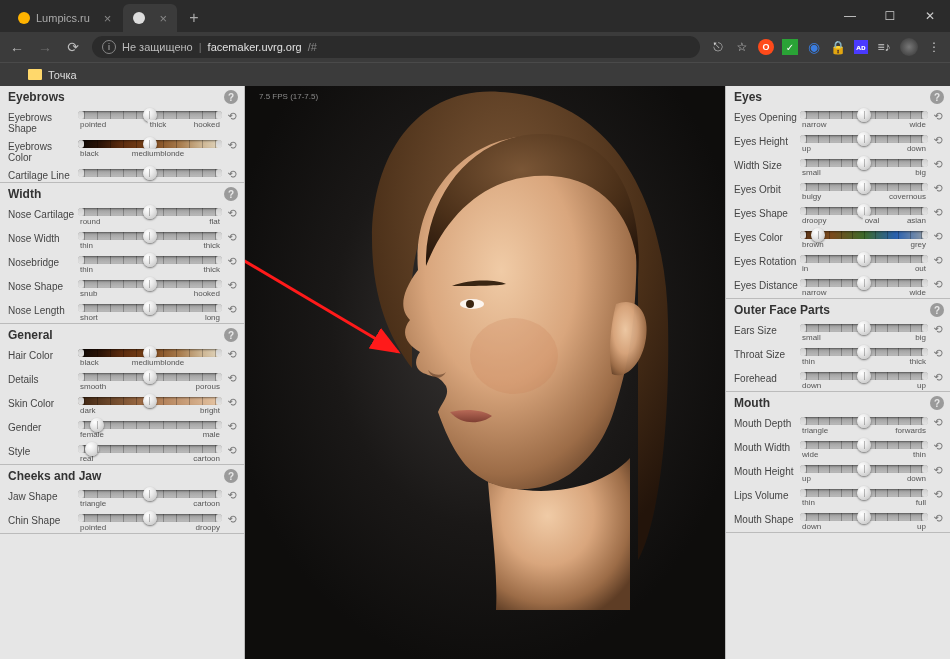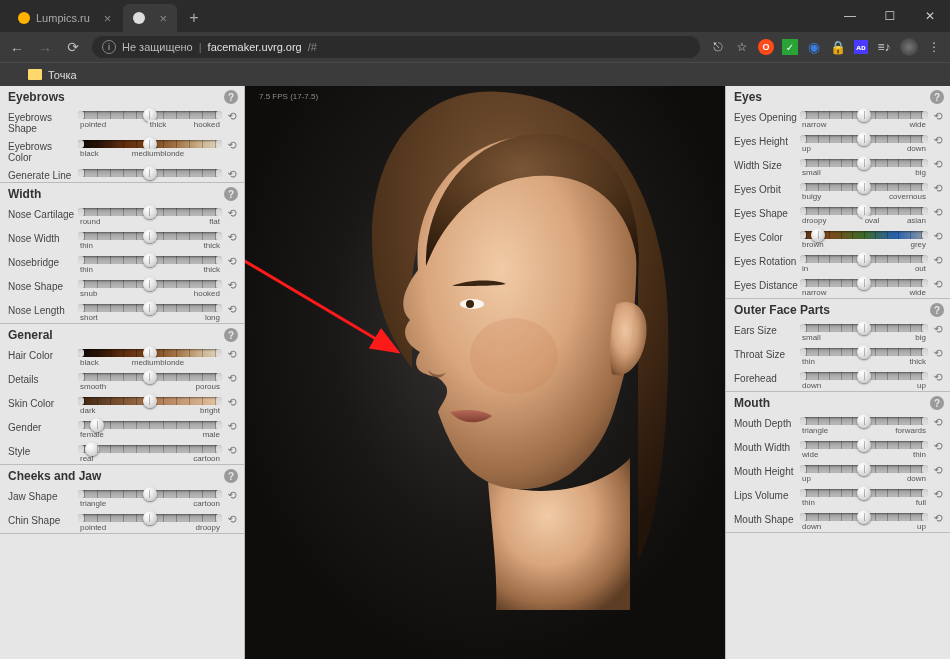--- a/index.html
+++ b/index.html
@@ -160,21 +160,21 @@
             </div>
       <div class="minmax">
         <span>black</span>
         <span class="mid">mediumblonde</span>
         <span></span>
       </div>
       <div class="reset">⟲</div>
     </div>
   </div>
         <div class="row">
-    <div class="lbl">Generate Line</div>
+    <div class="lbl">Cartilage Line</div>
     <div class="sliderwrap">
       <div class="track">
         <div class="thumb" style="left:50%"></div>
       </div>
       <div class="ticks">
               <i></i>
               <i></i>
               <i></i>
               <i></i>
               <i></i>

